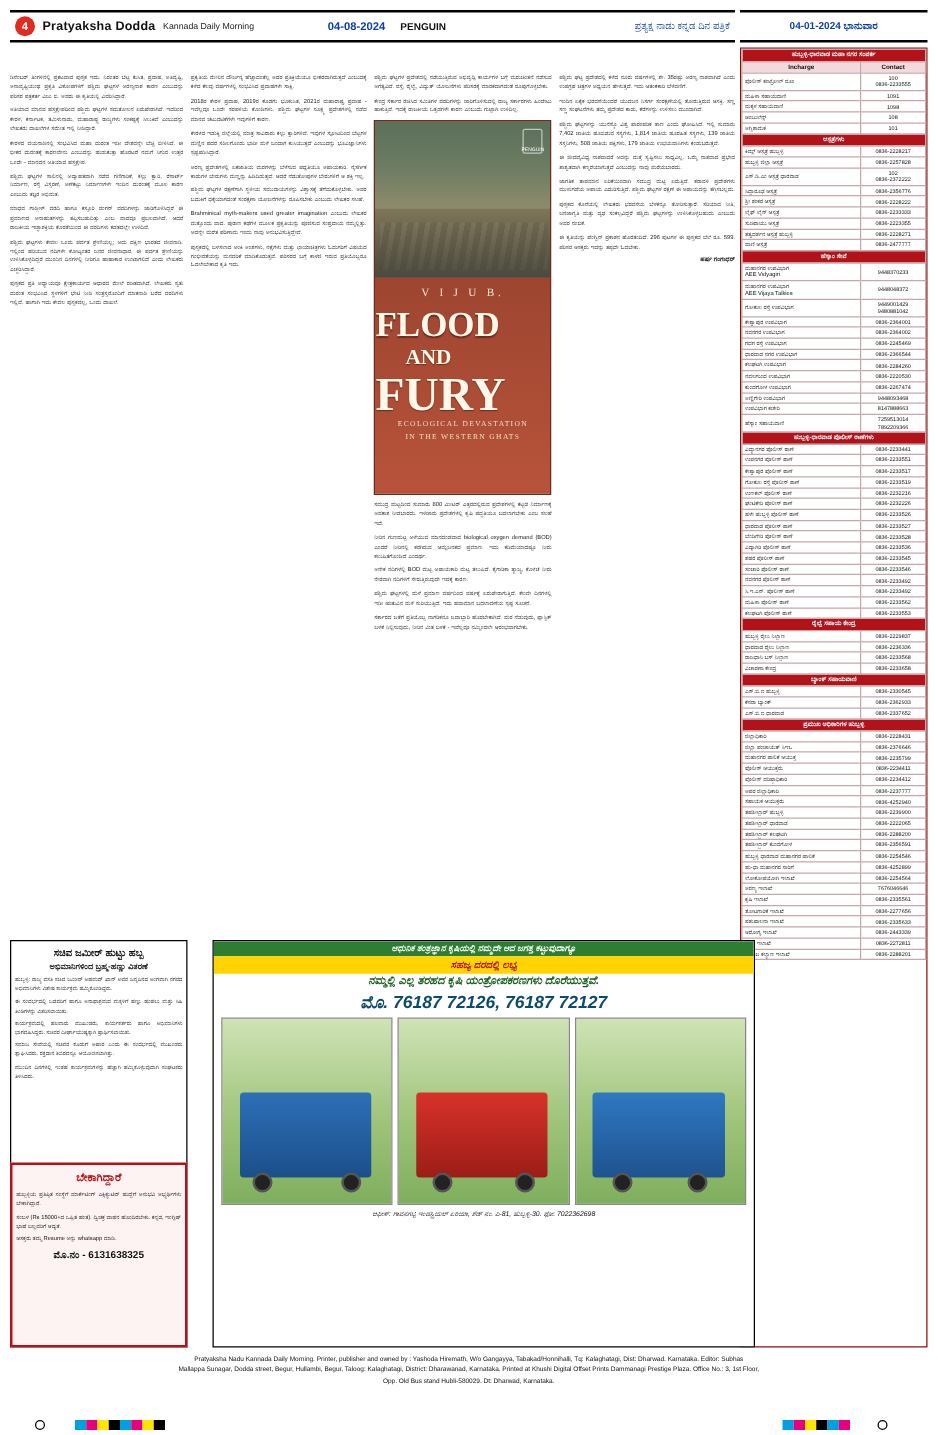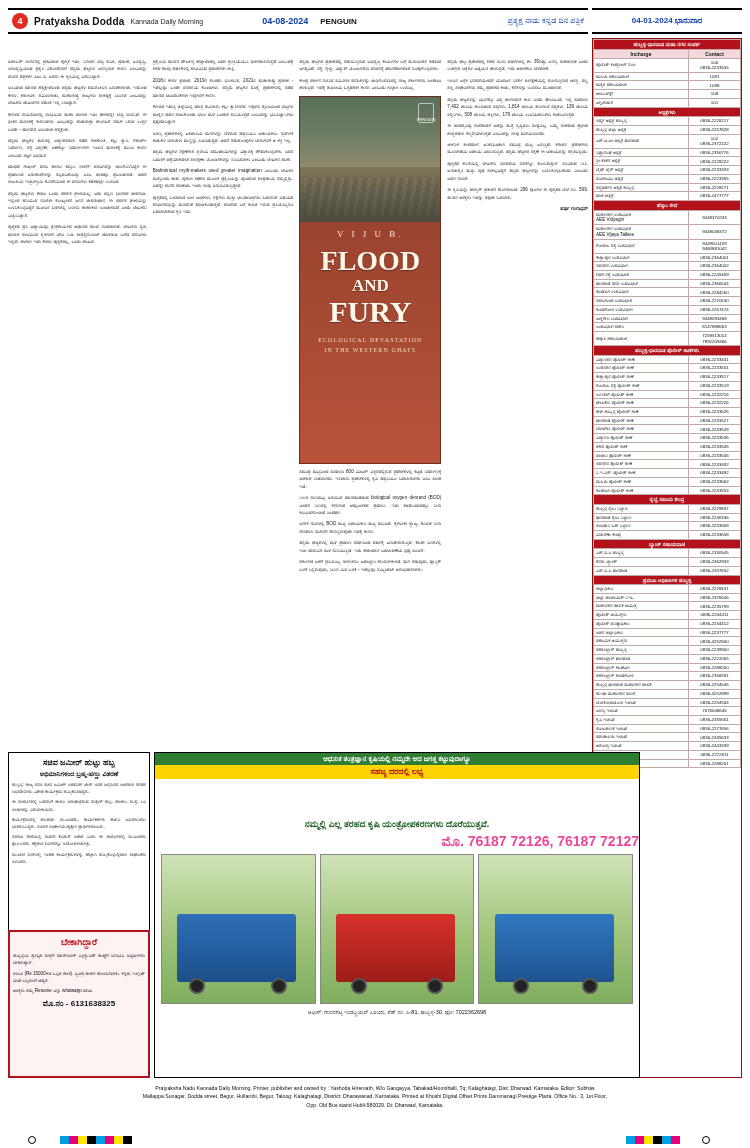--- a/index.html
+++ b/index.html
@@ -56,21 +56,21 @@
   .col.c3 { width:142px; }
   .col.c4 { width:142px; }
   .para {
     font-size:4.6px; line-height:1.62; text-align:justify;
     color:#1a1a1a; margin:0 0 4px 0;
     word-spacing:0.3px;
   }
 
   
   .bookfig {
-    width:142px; height:368px; margin:2px 0 4px 0;
+    width:142px; height:300px; margin:2px 0 4px 0;
     background:linear-gradient(#8a3b2a,#b8533a);
     position:relative; overflow:hidden; border:1px solid #6a2d20;
   }
   .bookfig .photo {
     position:absolute; left:0; top:0; right:0; height:125px;
     background:
       linear-gradient(180deg,#5b6f5a 0%, #6d7d63 30%, #8e8a6c 55%, #6e6a52 100%);
   }
   .bookfig .photo:after{
     content:""; position:absolute; left:0; bottom:0; width:100%; height:55px;
@@ -80,27 +80,27 @@
     position:absolute; left:4px; bottom:6px; width:134px; height:38px;
     background:
       repeating-linear-gradient(100deg, rgba(200,190,170,.55) 0 4px, rgba(90,80,70,.5) 4px 9px);
     opacity:.85;
   }
   .bookfig .author {
     position:absolute; top:132px; width:100%; text-align:center;
     color:#f3e7d2; font-family:"Liberation Serif", serif; font-size:9px; letter-spacing:3px;
   }
   .bookfig .bt {
-    position:absolute; width:100%; text-align:center;
+    position:absolute; width:100%; text-align:left;
     color:#fff7e8; font-family:"Liberation Serif", serif; font-weight:bold;
     line-height:1; text-shadow:0 1px 1px rgba(0,0,0,.4);
   }
   .bookfig .bt1 { top:150px; font-size:28px; }
-  .bookfig .bt2 { top:180px; font-size:17px; }
-  .bookfig .bt3 { top:200px; font-size:30px; }
+  .bookfig .bt2 { top:180px; font-size:17px;margin-left:24px; }
+  .bookfig .bt3 { top:200px; font-size:38px; }
   .bookfig .sub1 {
     position:absolute; top:240px; width:100%; text-align:center;
     color:#f0dcc0; font-family:"Liberation Serif", serif; font-size:6px; letter-spacing:1.1px;
   }
   .bookfig .sub2 {
     position:absolute; top:250px; width:100%; text-align:center;
     color:#f0dcc0; font-family:"Liberation Serif", serif; font-size:6px; letter-spacing:1.1px;
   }
   .bookfig .penguin{
     position:absolute; right:6px; top:6px; width:16px; height:20px;
@@ -140,31 +140,31 @@
   .adbox2 {
     position:absolute; left:8px; top:930px; width:142px; height:148px;
     border:2px solid #b3121b; background:#fdf3f3; padding:3px;
   }
   .adbox2 .t { text-align:center; font-size:9px; font-weight:bold; color:#b3121b; margin:2px 0 4px; }
   .adbox2 p { font-size:4.6px; line-height:1.6; text-align:justify; margin:0 0 3px; }
   .adbox2 .phone { text-align:center; font-size:8px; font-weight:bold; margin-top:4px; }
 
   
   .adcenter {
-    position:absolute; left:154px; top:752px; width:486px; height:326px;
-    border:1px solid #000; background:#fff; overflow:hidden;
+    position:absolute; left:170px; top:752px; width:434px; height:326px;
+    border:1px solid #000; background:#fff; overflow:hidden;font-style:italic;
   }
   .adc-top { background:#2e7d32; color:#fff; text-align:center; font-size:7px; font-weight:bold; padding:2px 0; }
   .adc-band { background:#ffd400; color:#b3121b; text-align:center; font-size:8px; font-weight:bold; padding:2px 0; }
   .adc-title {
     text-align:center; font-size:24px; font-weight:bold; color:#b3121b;
     margin:4px 0 2px; letter-spacing:0.5px;
   }
-  .adc-sub { text-align:center; font-size:9px; color:#1a5e1f; font-weight:bold; margin-bottom:3px;margin-top:40px; }
-  .adc-phone { text-align:right; font-size:14px; font-weight:bold; color:#ec4899; margin-bottom:4px; }
+  .adc-sub { text-align:center; font-size:9px; color:#1a5e1f; font-weight:bold; margin-bottom:3px; }
+  .adc-phone { text-align:center; font-size:14px; font-weight:bold; color:#0c4a6e; margin-bottom:4px; }
   .adc-photos { display:flex; gap:4px; padding:0 6px; height:150px; }
   .adc-photos .ph { flex:1; position:relative; overflow:hidden; border:1px solid #888;
     background:linear-gradient(180deg,#cfe3b6 0%, #9fc47a 55%, #7fae5e 100%); }
   .mach { position:absolute; left:10%; bottom:14%; width:78%; height:46%; border-radius:3px; }
   .m-blue { background:linear-gradient(180deg,#2e6fb7,#1b4f8a); }
   .m-red  { background:linear-gradient(180deg,#d8322a,#9c1d18); }
   .m-blue2{ background:linear-gradient(180deg,#2f78c2,#1f538f); }
   .wheel { position:absolute; bottom:6%; width:16px; height:16px; border-radius:50%; background:#222; border:2px solid #555; }
   .adc-foot { text-align:center; font-size:5.5px; margin-top:5px; }
 

